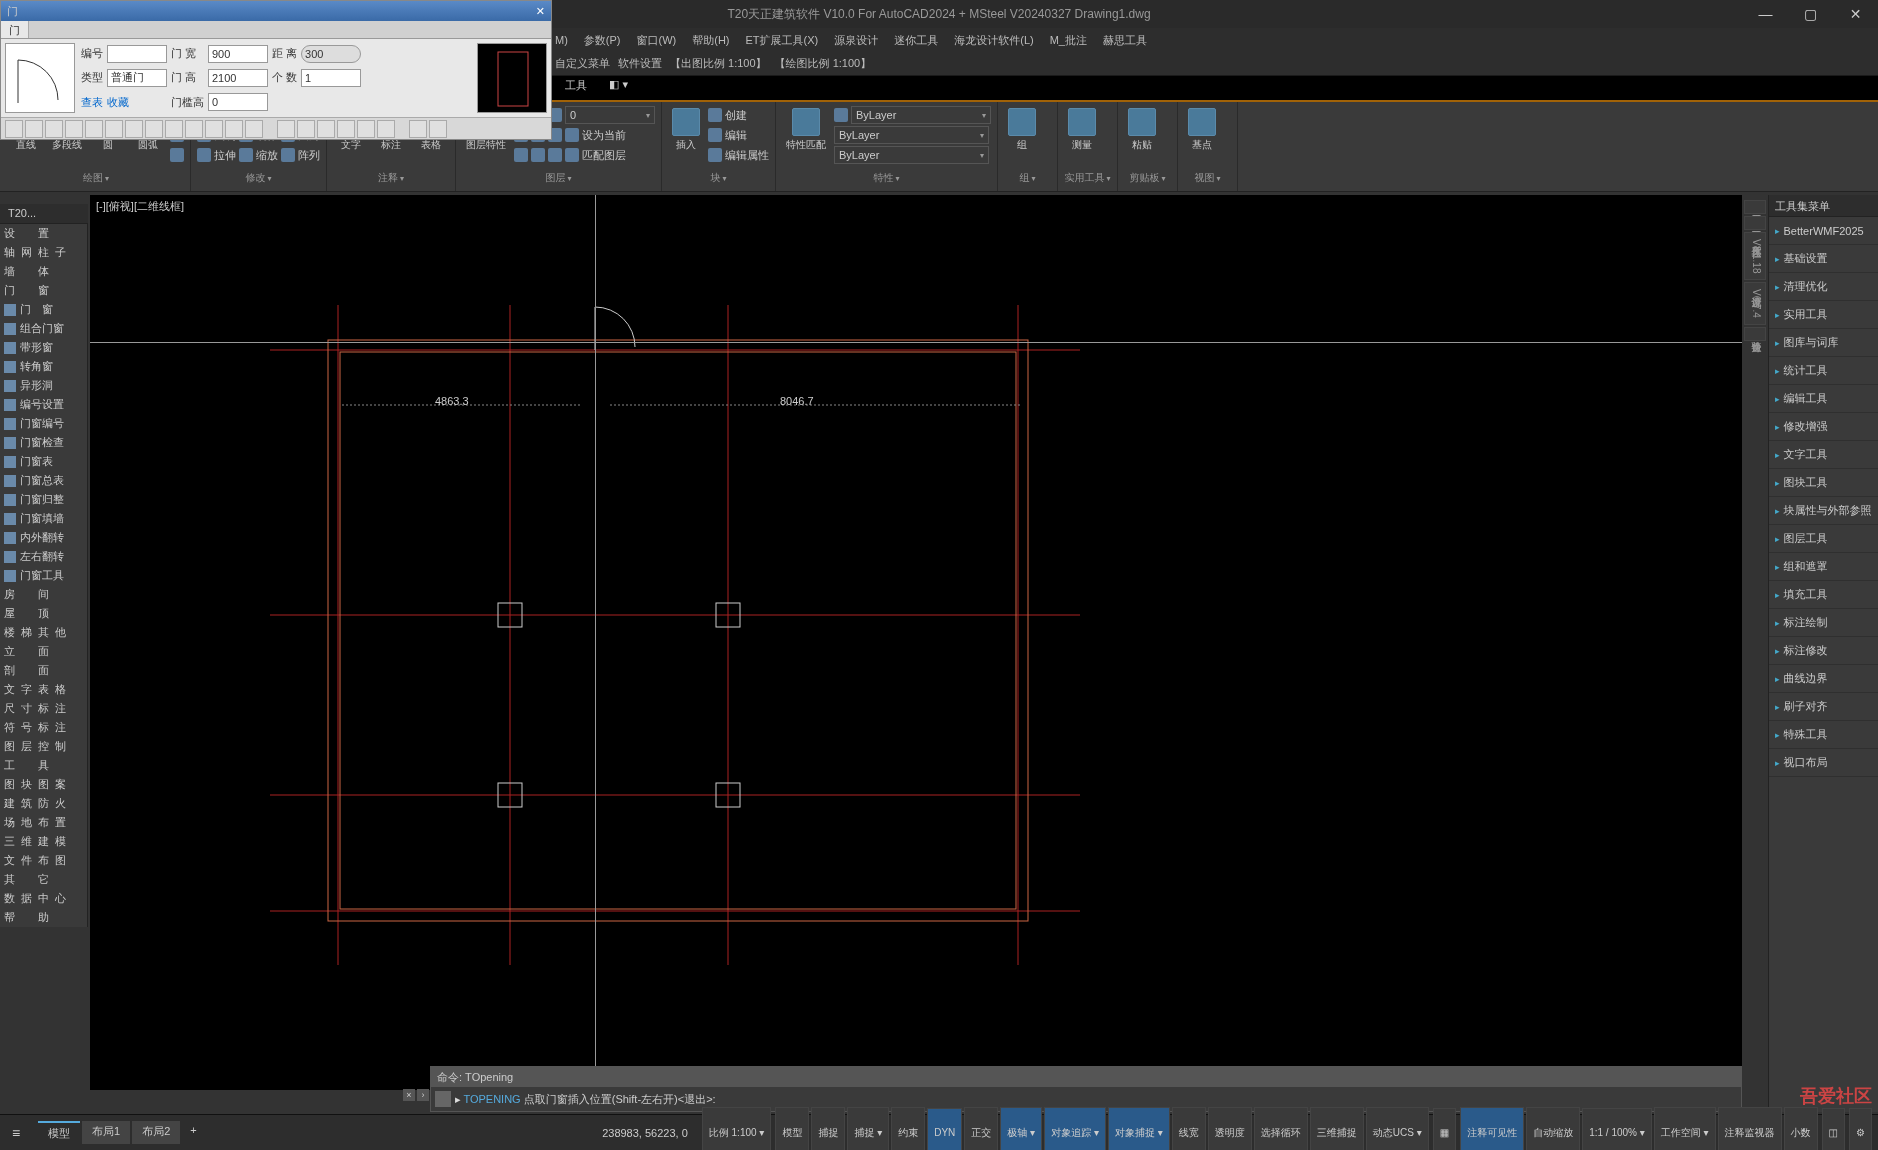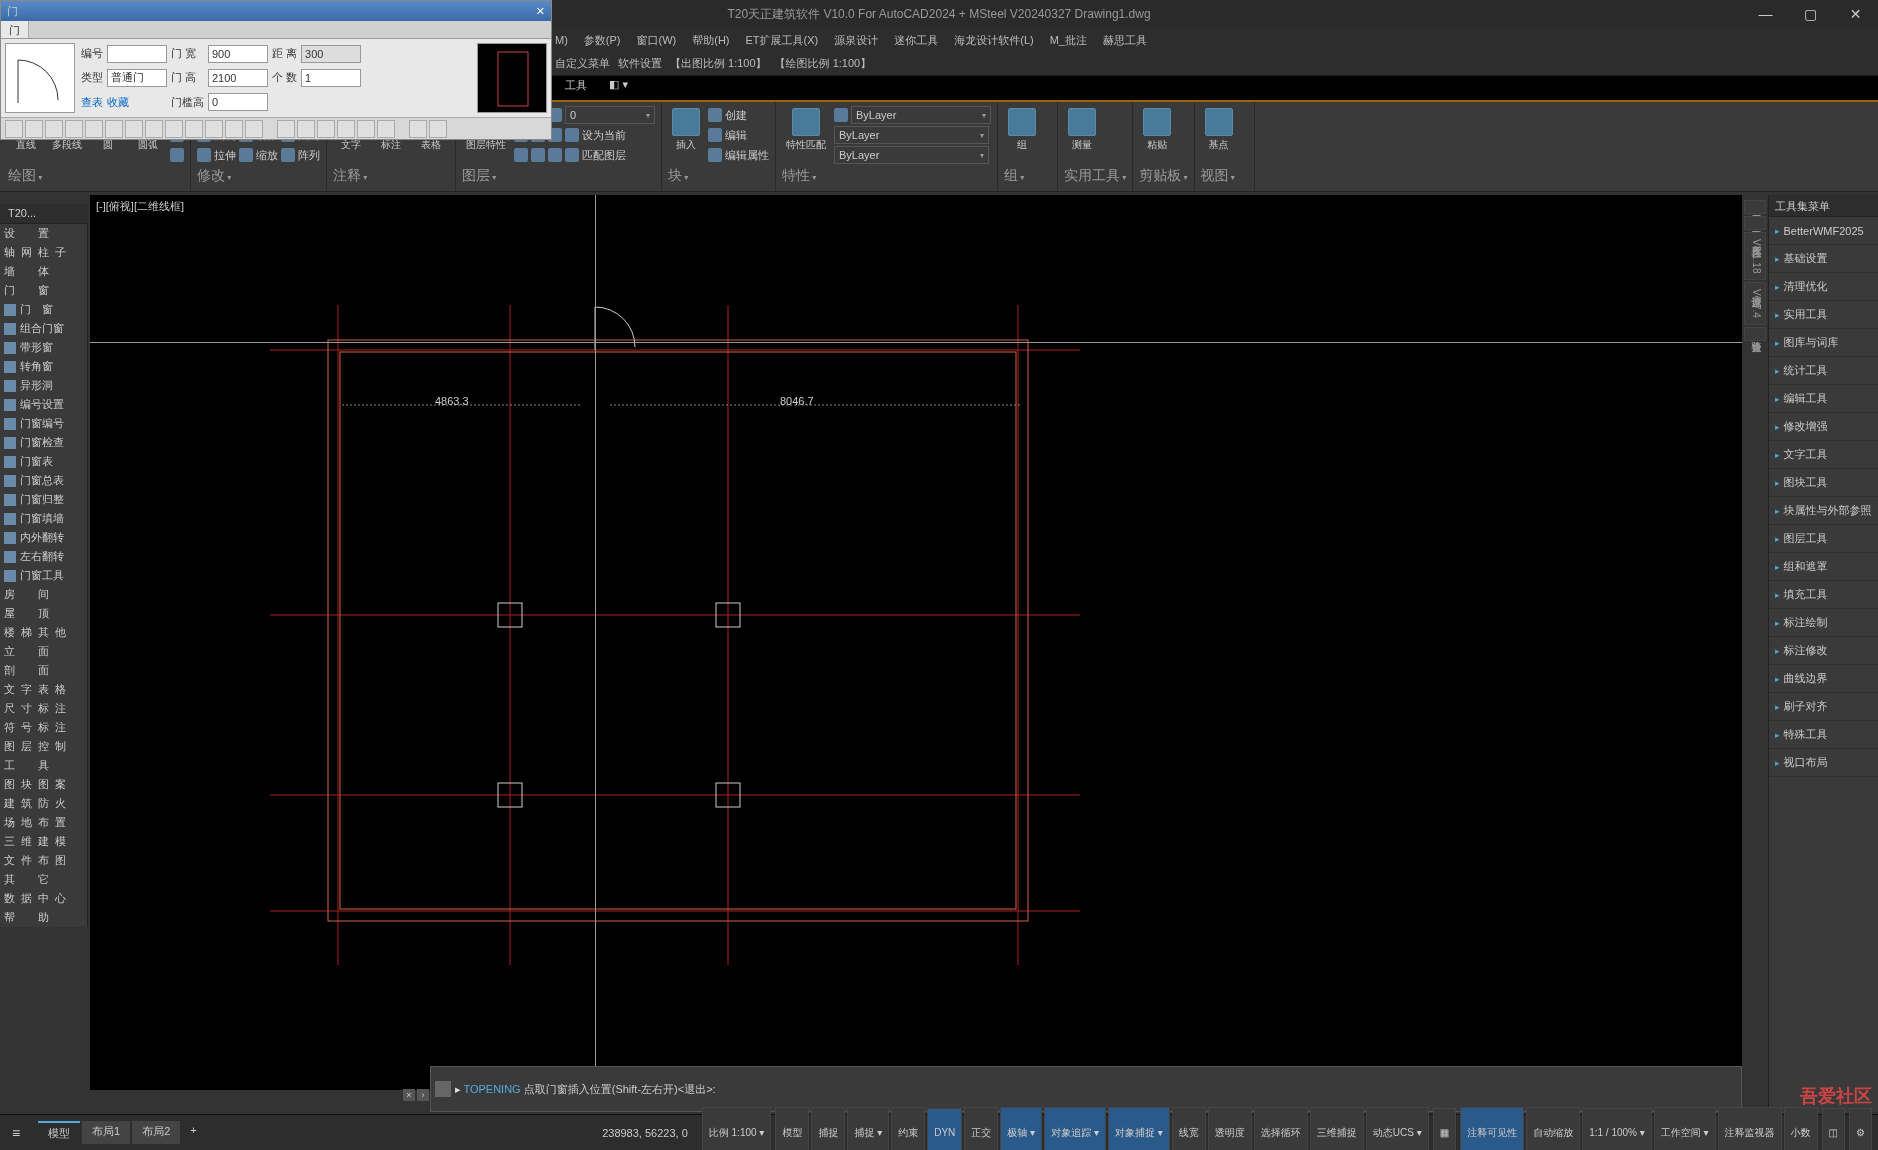--- a/index.html
+++ b/index.html
@@ -15,21 +15,21 @@
 .secondbar{height:24px;background:#2d2d2d;display:flex;align-items:center;padding-left:555px;gap:8px;border-bottom:1px solid #1a1a1a}
 .secondbar span{color:#bbb;font-size:11px}
 .bracket{color:#7ab8e6}
 
 .tabbar{height:26px;background:#000000;display:flex;align-items:flex-start;padding-left:555px;gap:2px;border-bottom:2px solid #a16207}
 .tabbar .tab{padding:2px 10px;color:#ccc;font-size:11px}
 
 .ribbon{height:90px;background:#3a3a3a;border-bottom:1px solid #222;display:flex;padding-left:2px}
 .ribbon-panel{border-right:1px solid #2a2a2a;padding:4px 6px;display:flex;flex-direction:column;justify-content:space-between;min-width:60px}
 .panel-content{display:flex;gap:4px;flex:1}
-.panel-label{text-align:left;color:#999;font-size:14px;padding:2px 0}
+.panel-label{text-align:center;color:#999;font-size:10px;padding:2px 0}
 .panel-label::after{content:" ▾";font-size:8px}
 .big-btn{display:flex;flex-direction:column;align-items:center;gap:2px;padding:2px 4px}
 .big-btn .ico{width:28px;height:28px;background:#4a7a9a;border:1px solid #5a8aaa;border-radius:2px}
 .big-btn .lbl{font-size:10px;color:#ccc}
 .small-btns{display:flex;flex-direction:column;gap:2px}
 .small-row{display:flex;align-items:center;gap:3px;height:18px}
 .small-ico{width:14px;height:14px;background:#5a7a9a;border-radius:2px}
 .combo{background:#3a3a3a;border:1px solid #555;height:18px;padding:0 4px;font-size:10px;color:#ccc;min-width:90px;display:flex;align-items:center;justify-content:space-between}
 .combo::after{content:"▾";font-size:8px;color:#999}
 
@@ -603,21 +603,21 @@
       <svg width="60" height="60">
           <path d="M8 55 L8 12 A40 40 0 0 1 48 52" stroke="#333" fill="none"></path>
         </svg>
     </div>
     <div class="dlg-fields">
       <label>编号</label>
       <input class="dlg-input" value="" style="">
       <label>门 宽</label>
       <input class="dlg-input" value="900" style="">
       <label>距 离</label>
-      <input class="dlg-input" style="background: rgb(221, 221, 221);" value="300">
+      <input class="dlg-input" style="background: rgb(221, 221, 221); border-radius: 9px;" value="300">
       <label>类型</label>
       <input class="dlg-input" value="普通门" style="">
       <label>门 高</label>
       <input class="dlg-input" value="2100" style="">
       <label>个 数</label>
       <input class="dlg-input" value="1" style="">
       <label style="color:#06c;cursor:pointer">查表</label>
       <label style="color:#06c;cursor:pointer">收藏</label>
       <label>门槛高</label>
       <input class="dlg-input" value="0" style="">
@@ -653,20 +653,21 @@
     <div class="tb-btn"></div>
       <div class="tb-btn"></div>
   </div>
 </div>
 
 <div class="cmd-area">
   <div class="cmd-close">
       <span>×</span>
       <span>›</span>
     </div>
+  <div class="cmd-hist">命令: TOpening</div>
   <div class="cmd-line">
     <div class="cmd-ico"></div>
     <span class="cmd-text">▸ <span class="kw">TOPENING</span><span> 点取门窗插入位置(Shift-左右开)&lt;退出&gt;:</span></span>
   </div>
 </div>
 
 <div class="statusbar">
   <div class="sb-burger">≡</div>
   <div class="sb-tabs">
     <div class="sb-tab active">模型</div>

